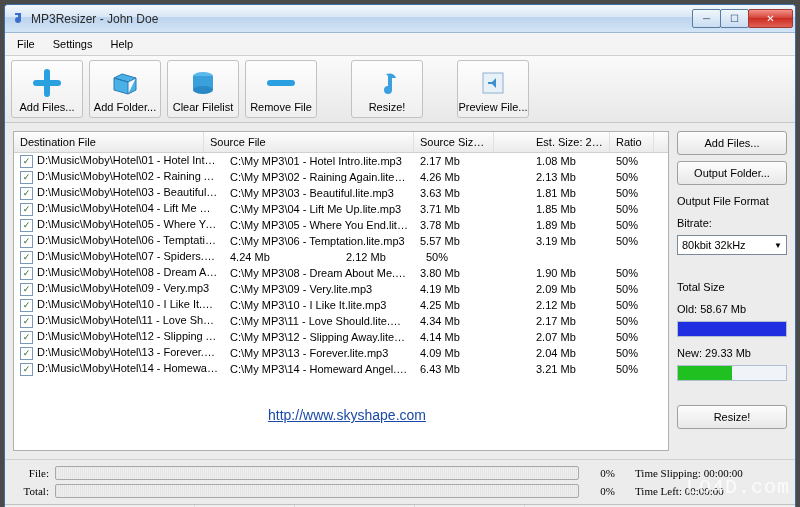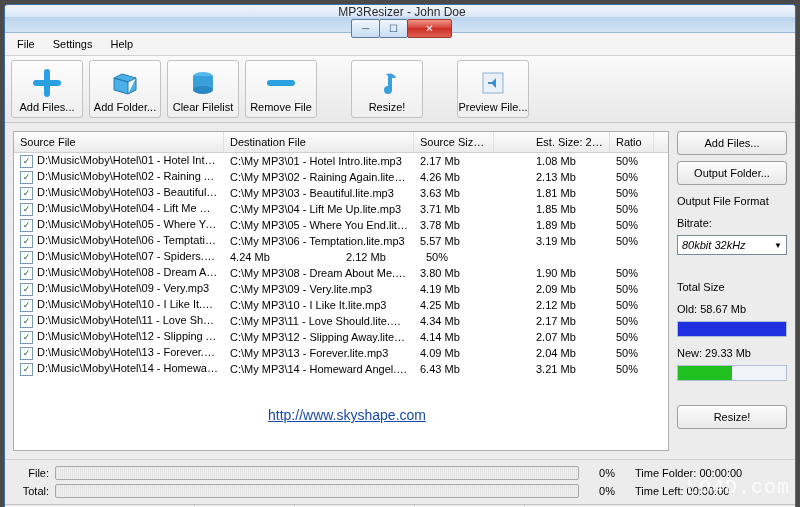--- a/index.html
+++ b/index.html
@@ -17,21 +17,20 @@
   border-radius: 4px 4px 0 0;
   overflow: hidden;
 }
 .titlebar {
   background: linear-gradient(#f3f7fb, #d8e6f7 45%, #bdd4ee 46%, #d3e4f6);
   height: 28px;
   display: flex;
   align-items: center;
   padding: 0 2px 0 6px;
   border-bottom: 1px solid #9db8d6;
-  flex-direction: column;
 }
 .titlebar .app-icon { width: 16px; height: 16px; margin-right: 4px; }
 .title-text { color: #2a2a2a; font-size: 12px; flex: 0 0 auto; }
 .titlebar-spacer { flex: 1; }
 .win-buttons { display: flex; gap: 0; }
 .win-btn {
   width: 29px; height: 19px;
   border: 1px solid #5a7ca0;
   background: linear-gradient(#f0f6fc, #c9ddf2);
   border-radius: 2px;
@@ -112,30 +111,30 @@
   border-radius: 3px;
   display: flex; align-items: center; justify-content: center;
 }
 .side-label { font-size: 11px; margin-top: 4px; }
 .combo {
   border: 1px solid #7a8a9a;
   background: #fff;
   height: 20px;
   display: flex; align-items: center; padding: 0 4px;
   justify-content: space-between;
-  font-style: italic;
 }
 .combo .arrow { font-size: 8px; }
 .bar { height: 16px; border: 1px solid #b0c0d0; background: #f0f4f8; position: relative; }
 .bar-fill-blue { background: #2030e0; height: 100%; width: 100%; }
 .bar-fill-green { background: #20c020; height: 100%; width: 50%; }
 .footer {
   background: #ececec;
   padding: 6px 10px 2px;
   border-top: 1px solid #d0d0d0;
+  font-family: Liberation Serif, serif;
 }
 .progress-row { display: flex; align-items: center; gap: 6px; font-size: 11px; margin-bottom: 4px; }
 .progress-row .label { width: 34px; text-align: right; }
 .progress-bar {
   flex: 1;
   height: 14px;
   border: 1px solid #a8a8a8;
   background: repeating-linear-gradient(90deg, #e4e4e4 0 1px, #efefef 1px 2px);
   border-radius: 2px;
 }
@@ -216,22 +215,22 @@
             <rect x="5" y="5" width="20" height="20" fill="#e8f0f8" stroke="#90b0d0"></rect>
             <path d="M10 14 L14 14 L18 10 L18 20 L14 16 L10 16 Z" fill="#3a90d0"></path>
           </svg>
       <span>Preview File...</span>
     </div>
   </div>
 
   <div class="content">
     <div class="filelist">
       <div class="list-header">
+        <div class="col col-dst">Destination File</div>
         <div class="col col-src">Source File</div>
-        <div class="col col-dst">Destination File</div>
         <div class="col col-ssize">Source Size: 58...</div>
         <div class="col col-esize">Est. Size: 29...</div>
         <div class="col col-ratio">Ratio</div>
       </div>
       <div id="rows">
             <div class="row">
               <div class="col col-src"><span class="cb">✓</span>D:\Music\Moby\Hotel\01 - Hotel Intro.mp3</div>
               <div class="col col-dst">C:\My MP3\01 - Hotel Intro.lite.mp3</div>
               <div class="col col-ssize">2.17 Mb</div>
               <div class="col col-esize">1.08 Mb</div>
@@ -353,21 +352,21 @@
       <div style="height:12px"></div>
       <div class="side-btn">Resize!</div>
     </div>
   </div>
 
   <div class="footer">
     <div class="progress-row">
       <span class="label">File:</span>
       <div class="progress-bar"></div>
       <span class="progress-pct">0%</span>
-      <span class="time-col">Time Folder: 00:00:00</span>
+      <span class="time-col">Time Slipping: 00:00:00</span>
     </div>
     <div class="progress-row">
       <span class="label">Total:</span>
       <div class="progress-bar"></div>
       <span class="progress-pct">0%</span>
       <span class="time-col">Time Left: 00:00:00</span>
     </div>
   </div>
 
   <div class="statusbar">

